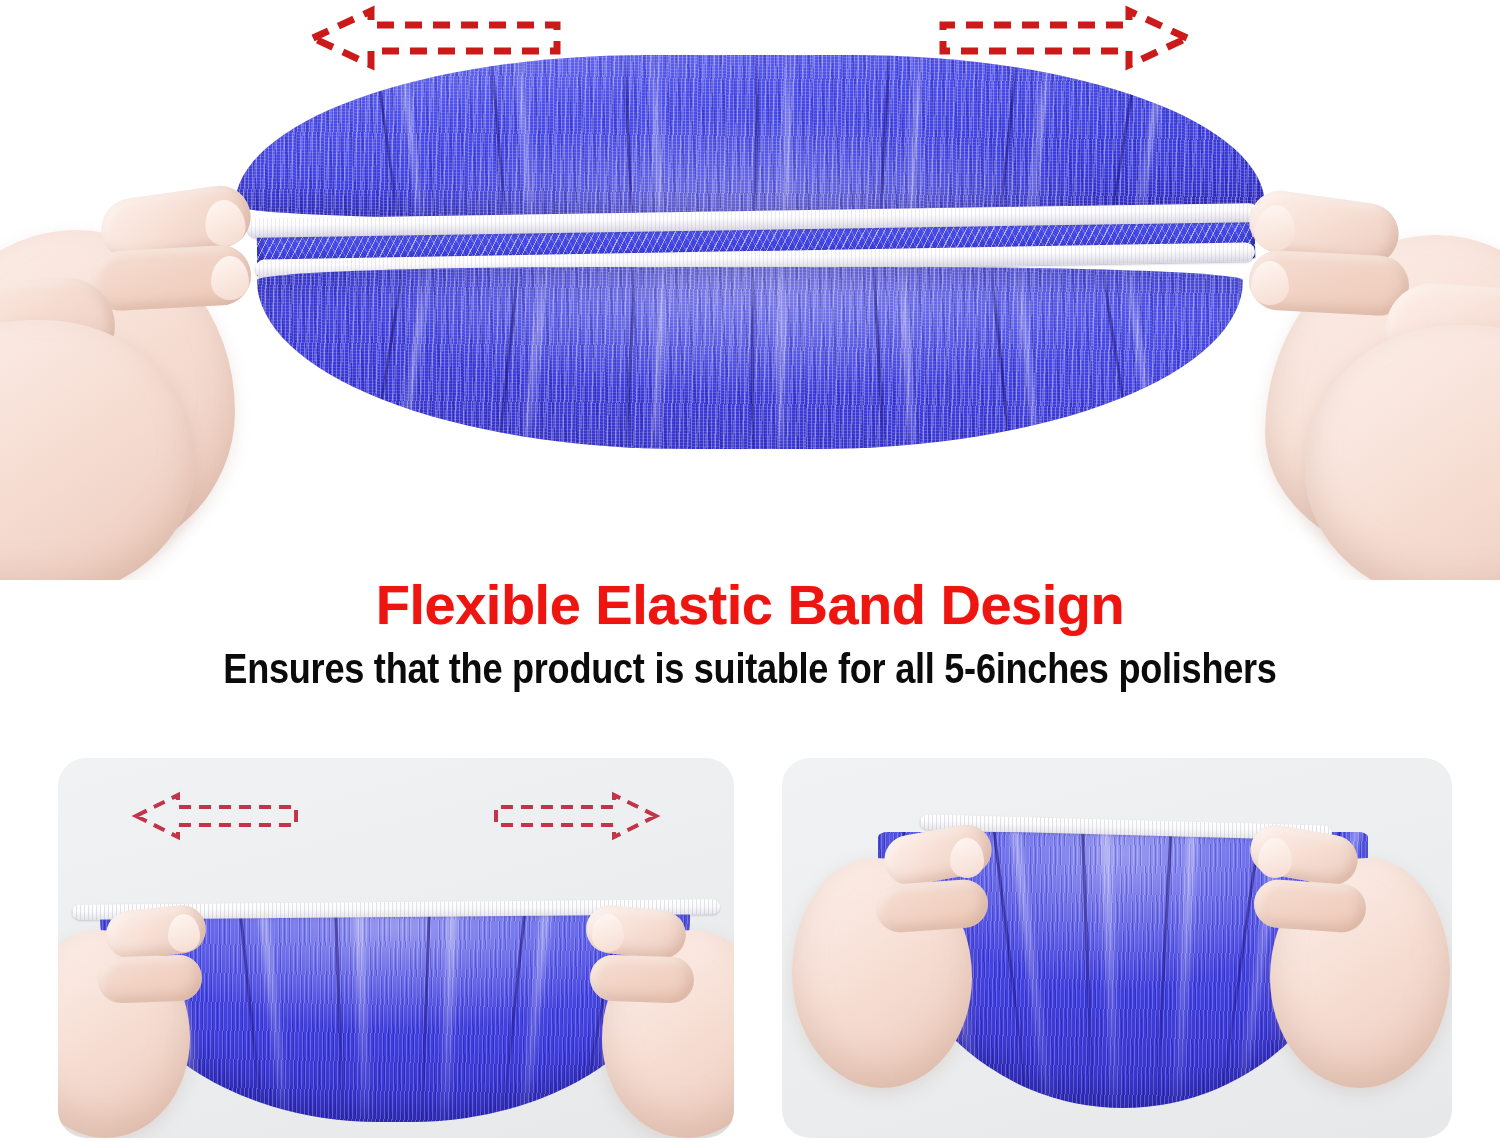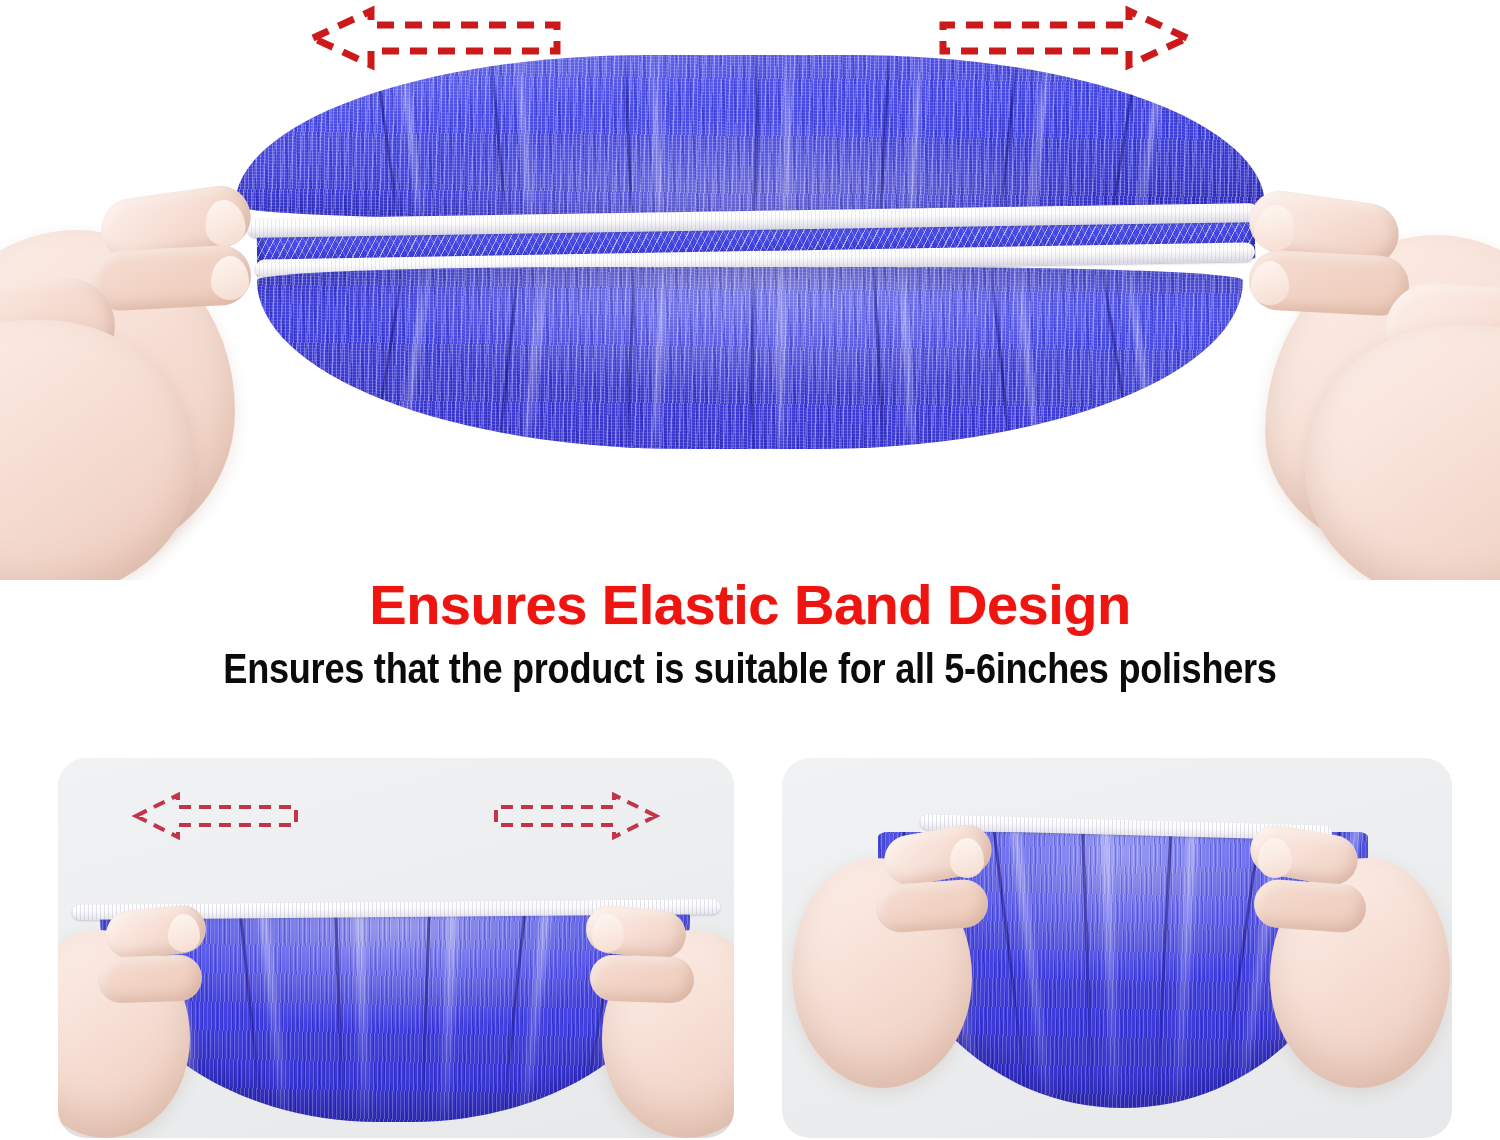--- a/index.html
+++ b/index.html
@@ -224,21 +224,21 @@
       <div class="finger skin" style="left:84px;top:22px;width:150px;height:62px;border-radius:40px;transform:rotate(8deg);"></div>
       <div class="nail" style="left:90px;top:30px;width:40px;height:46px;transform:rotate(8deg);"></div>
       <div class="finger skin-d" style="left:84px;top:78px;width:160px;height:60px;border-radius:40px;transform:rotate(3deg);"></div>
       <div class="nail" style="left:86px;top:86px;width:38px;height:44px;"></div>
       <div class="finger skin" style="left:220px;top:112px;width:210px;height:96px;border-radius:60px;transform:rotate(4deg);"></div>
       <div class="palm skin" style="left:140px;top:150px;width:330px;height:280px;border-radius:46% 50% 52% 48%/50% 55% 45% 48%;"></div>
     </div>
   </div>
 
   <div class="text-block">
-    <div class="headline">Ensures Elastic Band Design</div>
+    <div class="headline">Flexible Elastic Band Design</div>
     <div class="subline">Ensures that the product is suitable for all 5-6inches polishers</div>
   </div>
 
   <div class="panel panel-l">
 
     <svg class="arrow-panel" style="left:72px;top:32px;" viewBox="0 0 172 52">
       <polygon points="6,26 48,5 48,17 166,17 166,35 48,35 48,47" fill="none" stroke="#c2344a" stroke-width="4" stroke-dasharray="12 8" stroke-linecap="butt" stroke-linejoin="miter"></polygon>
     </svg>
     <svg class="arrow-panel" style="left:432px;top:32px;" viewBox="0 0 172 52">
       <polygon points="166,26 124,5 124,17 6,17 6,35 124,35 124,47" fill="none" stroke="#c2344a" stroke-width="4" stroke-dasharray="12 8" stroke-linecap="butt" stroke-linejoin="miter"></polygon>

